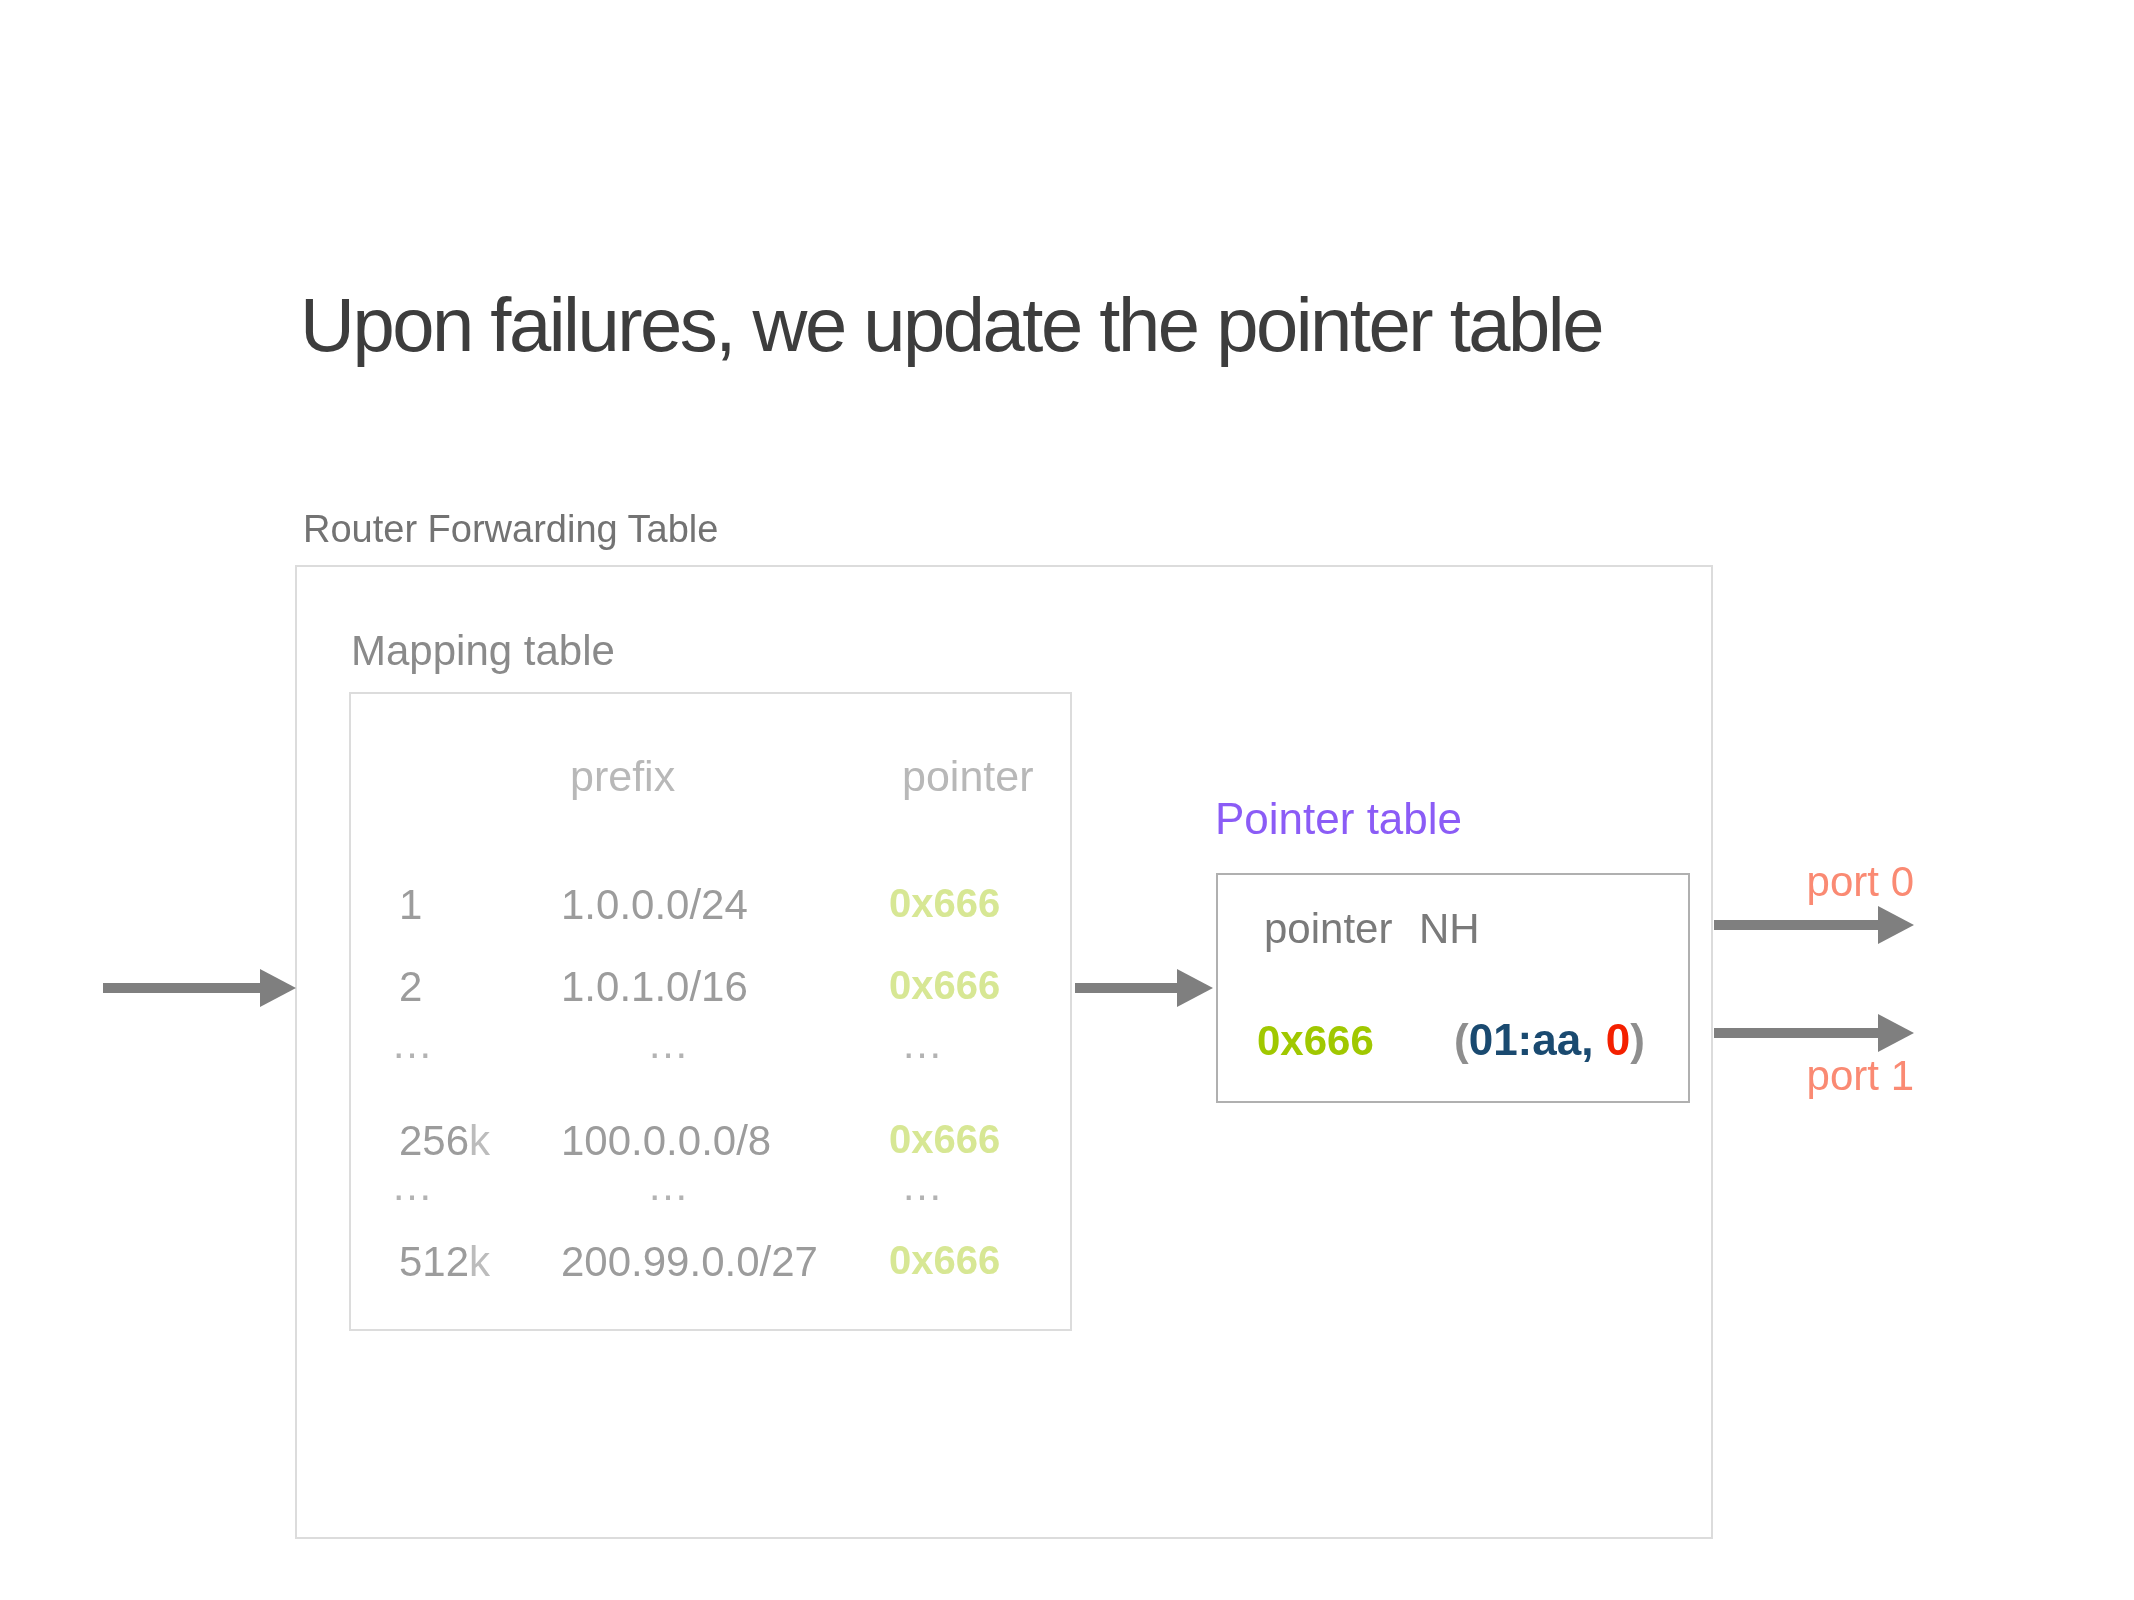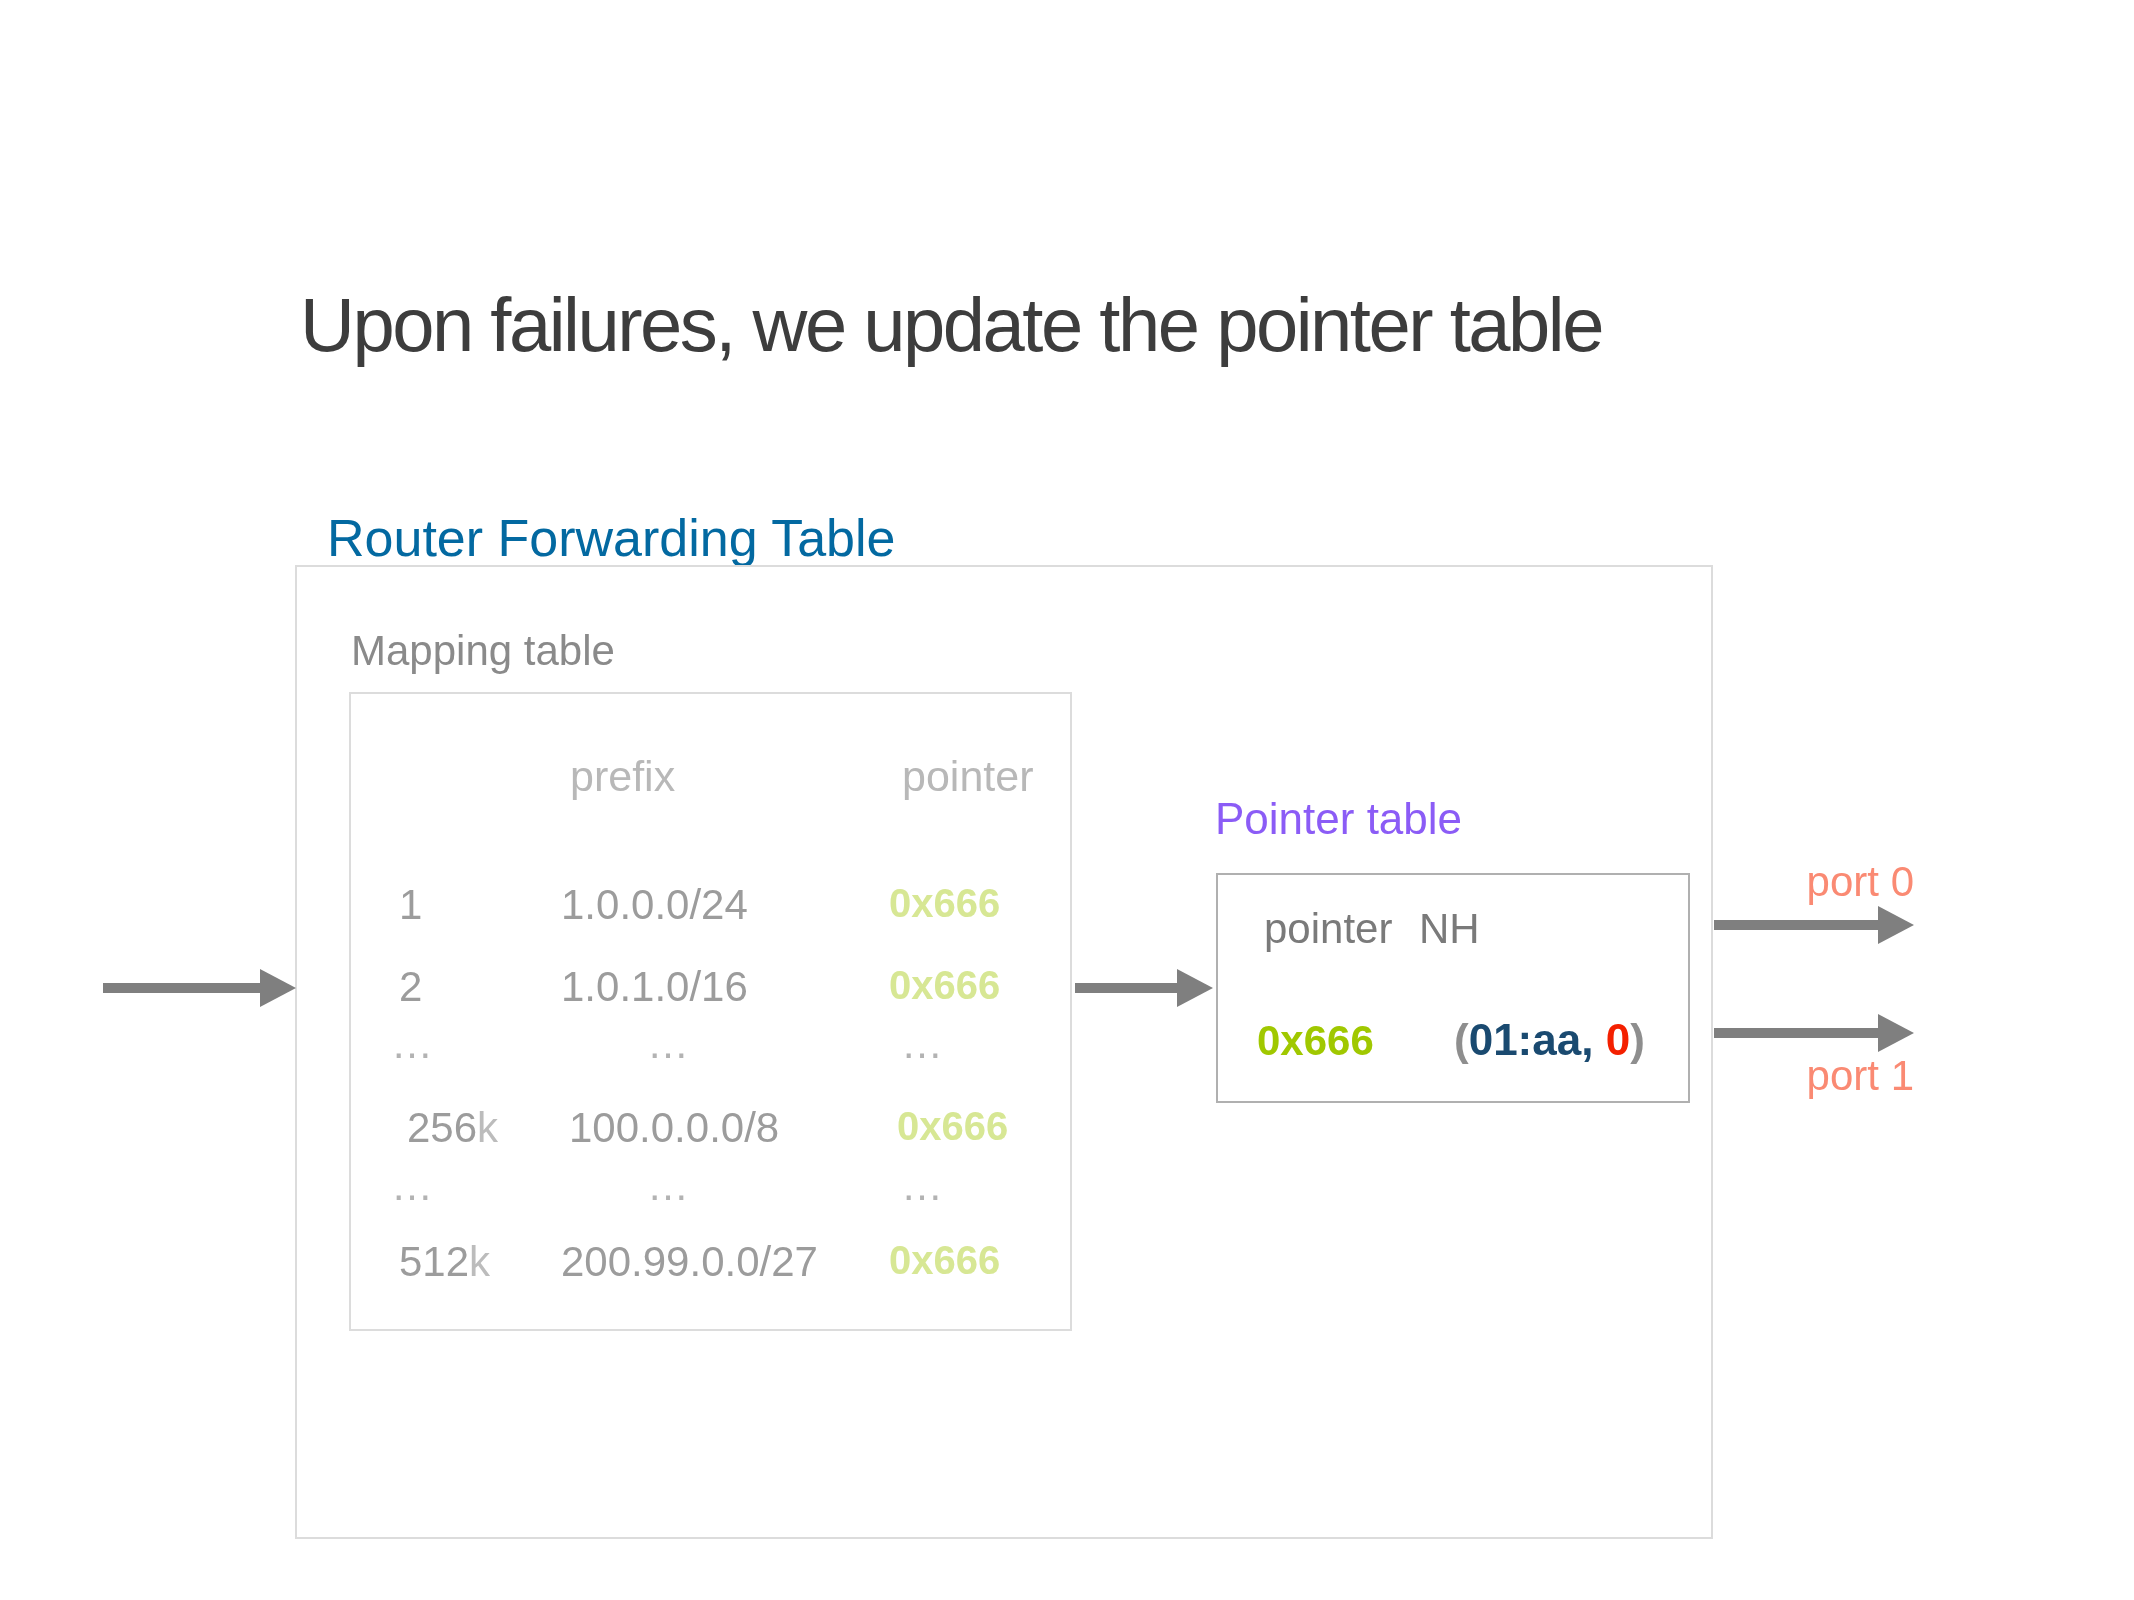--- a/index.html
+++ b/index.html
@@ -10,39 +10,39 @@
   .abs{position:absolute;}
   .nowrap{white-space:nowrap;}
 
   
   .title{
     left:300px;top:283px;font-size:76px;letter-spacing:-2.5px;
     color:#3d3d3d;line-height:1.1;
   }
 
   
-  .rft-label{left:303px;top:508px;font-size:52px;color:#0369a1;margin-left:24px;}
+  .rft-label{left:303px;top:508px;font-size:38px;color:#737373;}
   .map-label{left:54px;top:60px;font-size:42px;color:#8a8a8a;}
   .ptr-label{left:1215px;top:794px;font-size:44px;color:#8b5cf6;}
 
   
   .outer-box{left:295px;top:565px;width:1418px;height:974px;border:2px solid #dcdcdc;box-sizing:border-box;}
   .map-box{left:52px;top:125px;width:723px;height:639px;border:2px solid #dcdcdc;box-sizing:border-box;}
   .ptr-box{left:1216px;top:873px;width:474px;height:230px;border:2px solid #b0b0b0;box-sizing:border-box;}
 
   
   .map-box .hdr{top:58px;left:0;width:100%;height:46px;font-size:43px;color:#b8b8b8;}
   .map-box .hdr .h-prefix{position:absolute;left:219px;top:0;}
   .map-box .hdr .h-pointer{position:absolute;left:551px;top:0;}
   .mrow{left:0;width:100%;height:48px;font-size:42px;color:#9c9c9c;}
   .mrow .c1{position:absolute;left:48px;top:0;}
   .mrow .c2{position:absolute;left:210px;top:0;}
   .mrow .c3{position:absolute;left:538px;top:0;}
   .mrow.r1{top:187px;} .mrow.r2{top:269px;} .mrow.r3{top:326px;}
-  .mrow.r4{top:410px;margin-left:8px;} .mrow.r5{top:468px;} .mrow.r6{top:544px;}
+  .mrow.r4{top:423px;} .mrow.r5{top:468px;} .mrow.r6{top:544px;}
   .ksuf{color:#bcbcbc;}
   .lime{color:#d7e794;font-weight:bold;font-size:40px;}
   .dots-row{color:#b3b3b3;letter-spacing:6px;}
   .dots-row .c1{left:40px;} .dots-row .c2{left:296px;} .dots-row .c3{left:550px;}
 
   
   .ptr-box .hdr{top:30px;left:0;width:100%;height:46px;font-size:42px;color:#7a7a7a;}
   .ptr-box .hdr .h-pointer{position:absolute;left:46px;top:0;}
   .ptr-box .hdr .h-nh{position:absolute;left:201px;top:0;}
   .prow{top:140px;left:0;width:100%;height:50px;font-size:44px;}

